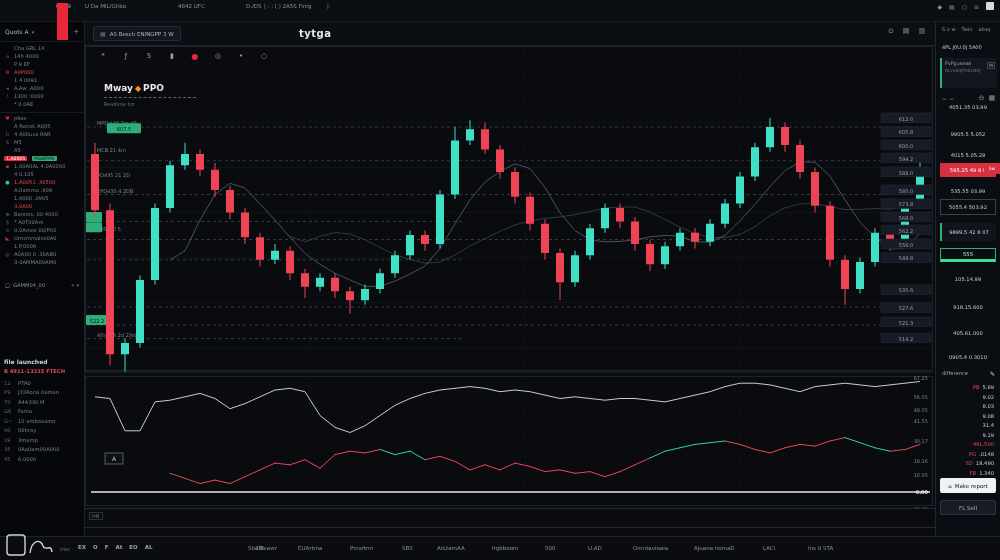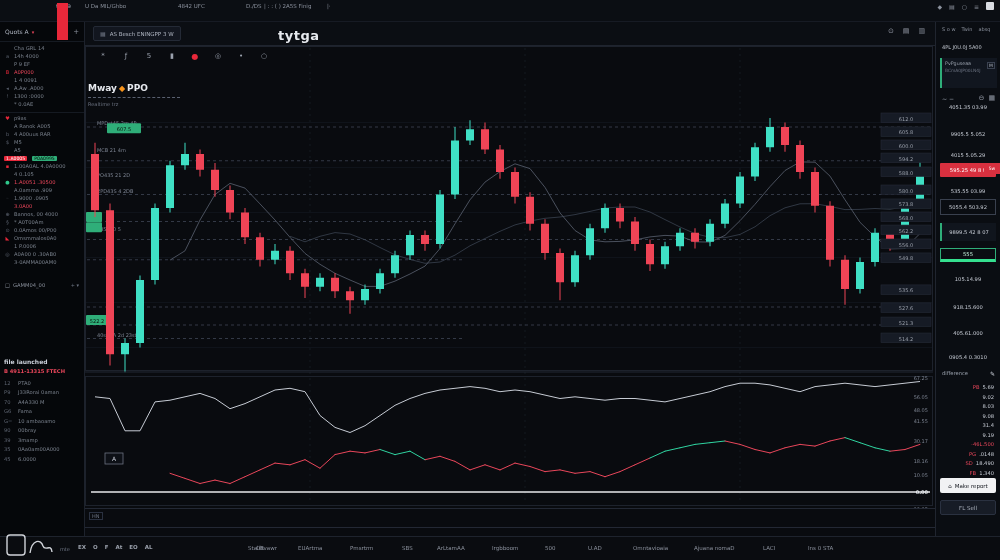--- a/index.html
+++ b/index.html
@@ -41,28 +41,28 @@
   .sbb-row{display:flex;align-items:center;height:9.5px;padding-left:4px;gap:4px;font-size:5.2px;color:#79808c;white-space:nowrap;}
   .sbb-row .n{width:10px;color:#5c6370;flex:none;}
 
   
   .chart-region{position:absolute;left:85px;top:22px;width:850px;height:514px;}
   .chart-toolbar{position:absolute;left:0;top:0;width:100%;height:24px;border-bottom:1px solid #1f242e;background:#0b0e13;}
   .symbol-tab{position:absolute;left:8px;top:4px;height:15px;display:flex;align-items:center;gap:4px;
               padding:0 6px;background:#12161f;border:1px solid #242a36;border-radius:2px;
               font-size:5.5px;color:#aeb4c0;white-space:nowrap;}
   .symbol-tab .tic{font-size:6px;color:#6b7280;}
-  .symbol-bold{position:absolute;left:159px;top:6px;font-size:13px;font-weight:bold;color:#e6e9ee;letter-spacing:0.5px;padding-left:34px;}
+  .symbol-bold{position:absolute;left:180px;top:6px;font-size:10px;font-weight:bold;color:#e6e9ee;letter-spacing:0.5px;padding-left:34px;}
   .ct-right{position:absolute;right:10px;top:5px;display:flex;gap:9px;}
   .ct-right span{font-size:7px;color:#8b919d;}
   .tools-row{position:absolute;left:12px;top:28px;display:flex;gap:11px;z-index:4;}
   .tool{width:12px;height:12px;display:flex;align-items:center;justify-content:center;
         font-size:7px;color:#9aa1ad;}
   .tool.red{color:#e8283a;font-size:8px;}
-  .chart-title{position:absolute;left:3px;top:54px;z-index:4;}
+  .chart-title{position:absolute;left:19px;top:54px;z-index:4;}
   .chart-title .tt{font-size:9px;font-weight:bold;color:#e6e9ee;}
   .chart-title .diamond{color:#f7931a;font-size:8px;margin:0 2px;}
   .title-underline{width:92px;border-bottom:1px dashed #5a6170;margin-top:2px;}
   .subtitle{font-size:5px;color:#6b7280;margin-top:3px;}
   #chartSvg{position:absolute;left:0;top:24px;}
   .axis-strip{position:absolute;left:0;top:486px;width:100%;height:20px;border-top:1px solid #232834;
               border-bottom:1px solid #232834;}
   .axis-strip .lbl{position:absolute;left:4px;top:3px;font-size:5px;color:#6b7280;border:1px solid #2a3140;padding:0 2px;}
 
   

